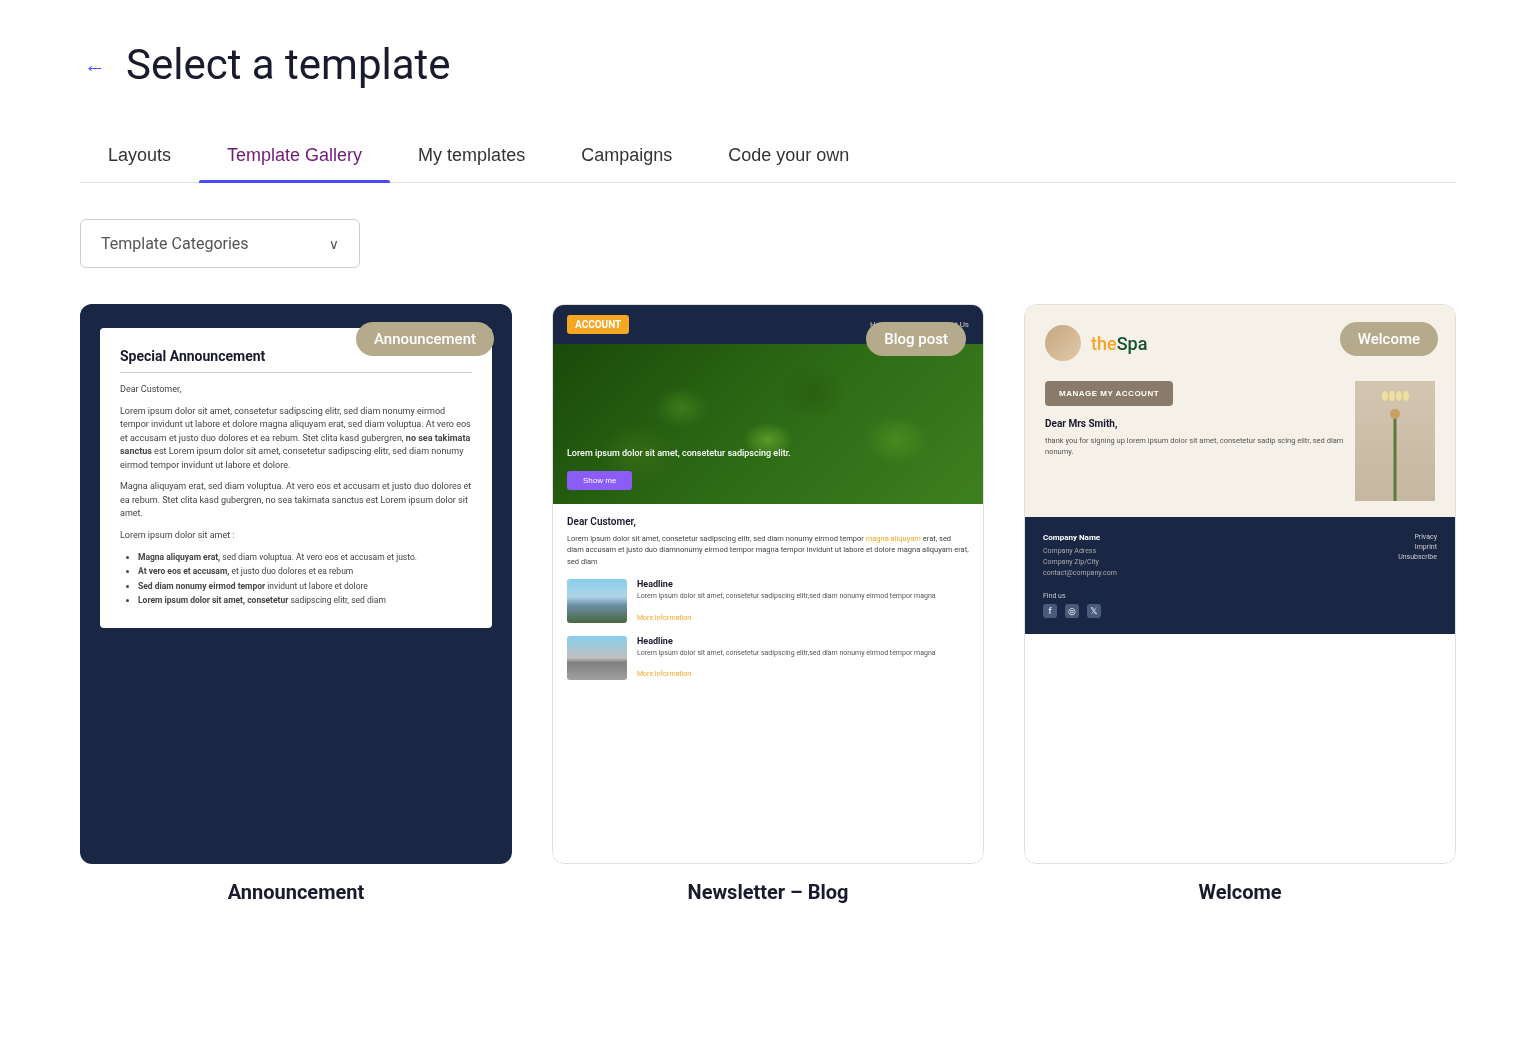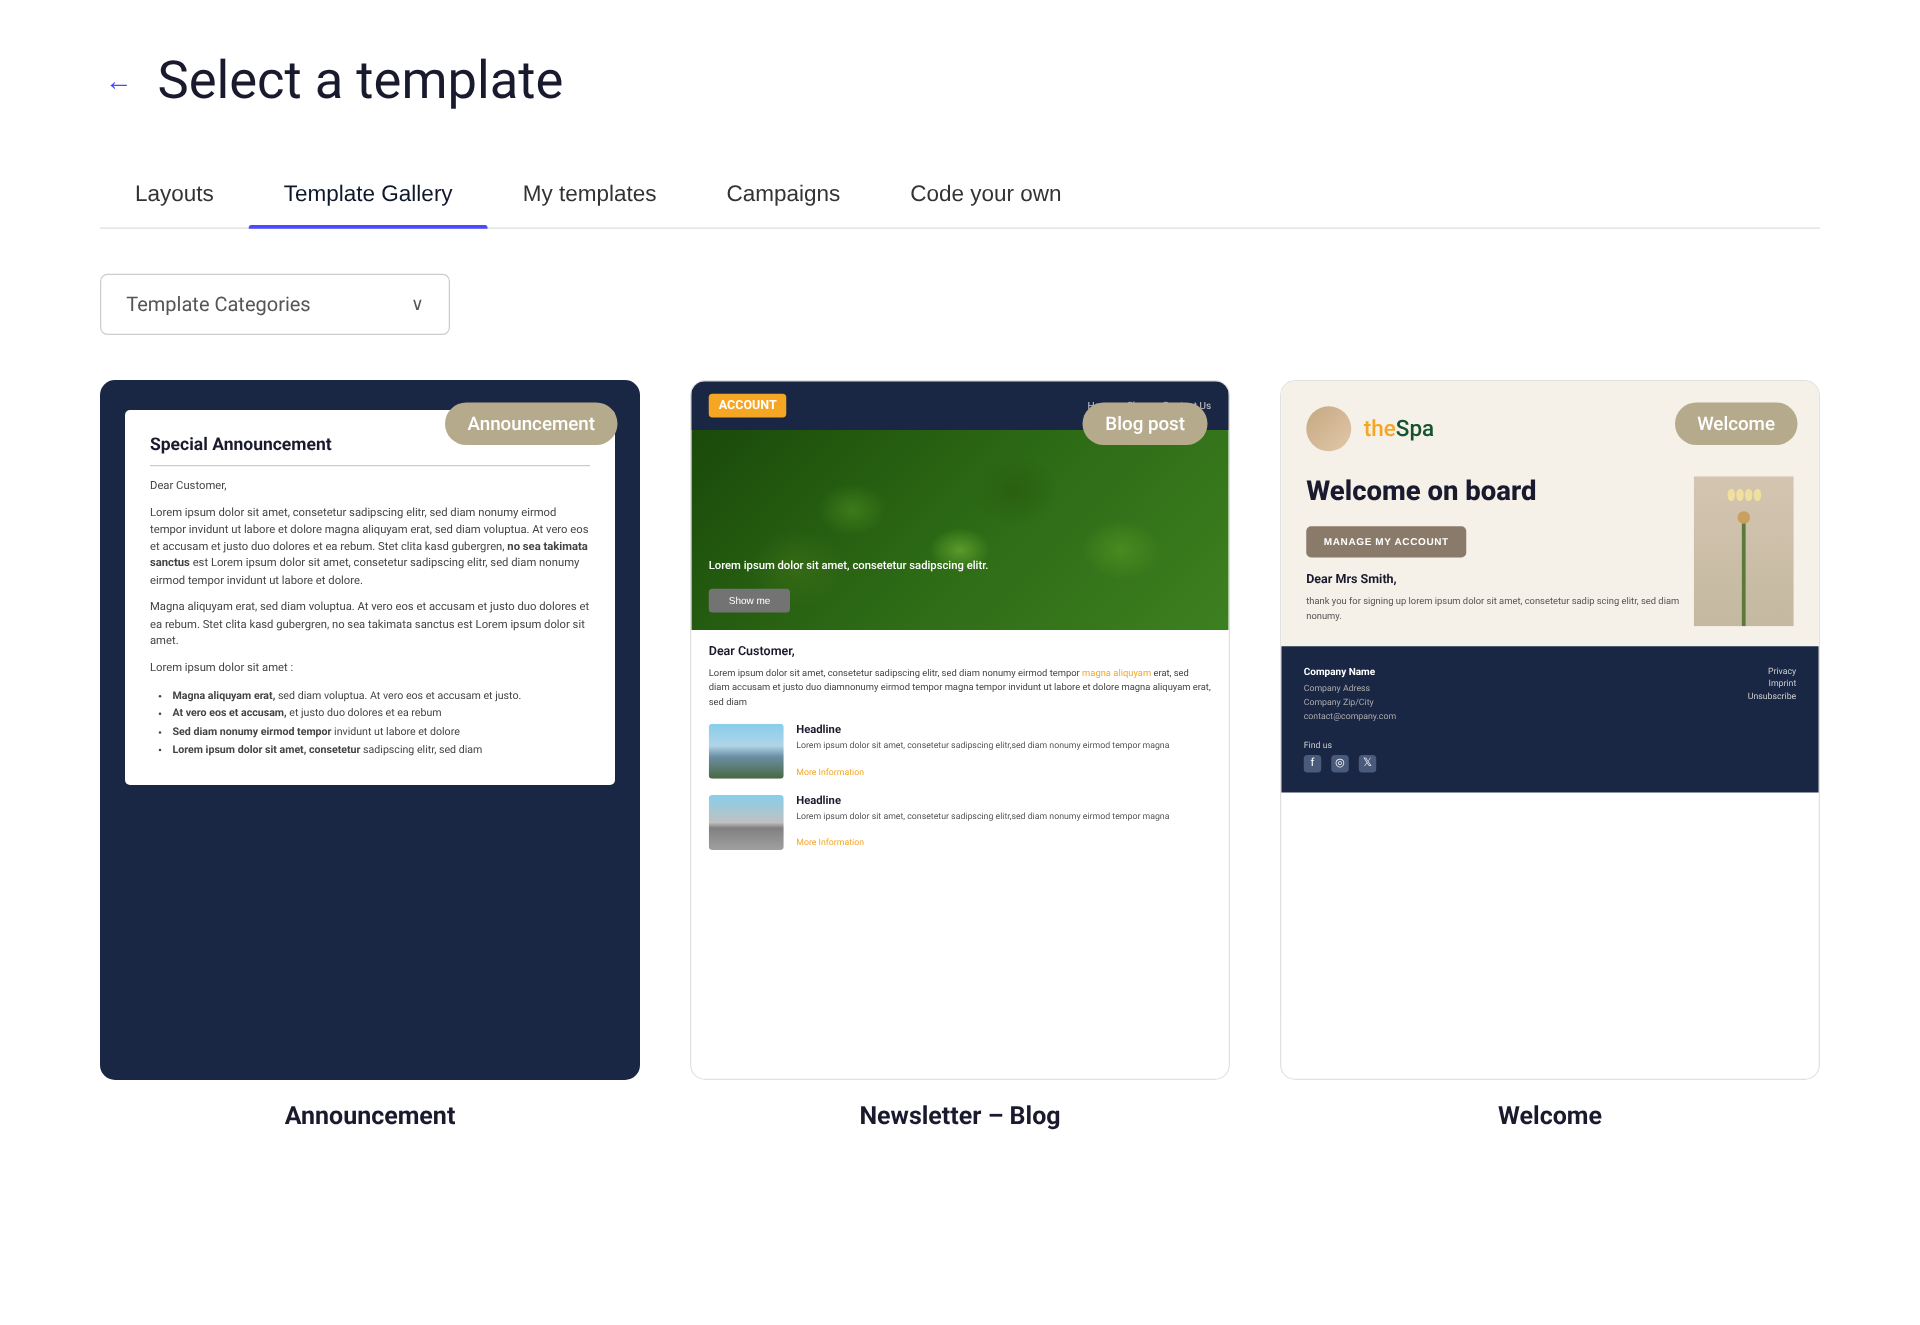--- a/index.html
+++ b/index.html
@@ -55,21 +55,21 @@
       color: #333;
       cursor: pointer;
       position: relative;
       white-space: nowrap;
       background: none;
       border: none;
       text-decoration: none;
     }
 
     .tab.active {
-      color: #0f172a;
+      color: #701a75;
     }
 
     .tab.active::after {
       content: '';
       position: absolute;
       bottom: -1px;
       left: 0;
       right: 0;
       height: 3px;
       background: #4a4aff;
@@ -238,21 +238,21 @@
     }
 
     .blog-hero-content p {
       font-size: 9px;
       line-height: 1.4;
       margin-bottom: 8px;
       font-weight: 500;
     }
 
     .blog-show-btn {
-      background: #737373;
+      background: #8b5cf6;
       color: #fff;
       border: none;
       padding: 5px 16px;
       font-size: 8px;
       border-radius: 3px;
       cursor: pointer;
     }
 
     .blog-body {
       padding: 12px 14px;
@@ -648,21 +648,20 @@
         <div class="welcome-card">
           <div class="welcome-top">
             <div class="welcome-logo-row">
               <div class="welcome-logo-circle"></div>
               <span class="welcome-logo-text">
                 <span>the</span><span style="color:#14532d">Spa</span>
               </span>
             </div>
             <div class="welcome-content-row">
               <div class="welcome-text-col">
-                <h2>Welcome on board</h2>
                 <button class="manage-btn">MANAGE MY ACCOUNT</button>
                 <p class="welcome-dear">Dear Mrs Smith,</p>
                 <p class="welcome-body-text">thank you for signing up lorem ipsum dolor sit amet, consetetur sadip scing elitr, sed diam nonumy.</p>
               </div>
               <div class="welcome-flower">
                 <div class="flower-img">
                   <div class="flower-stem"></div>
                   <div class="flower-head">
                     <div class="petal"></div>
                     <div class="petal"></div>

